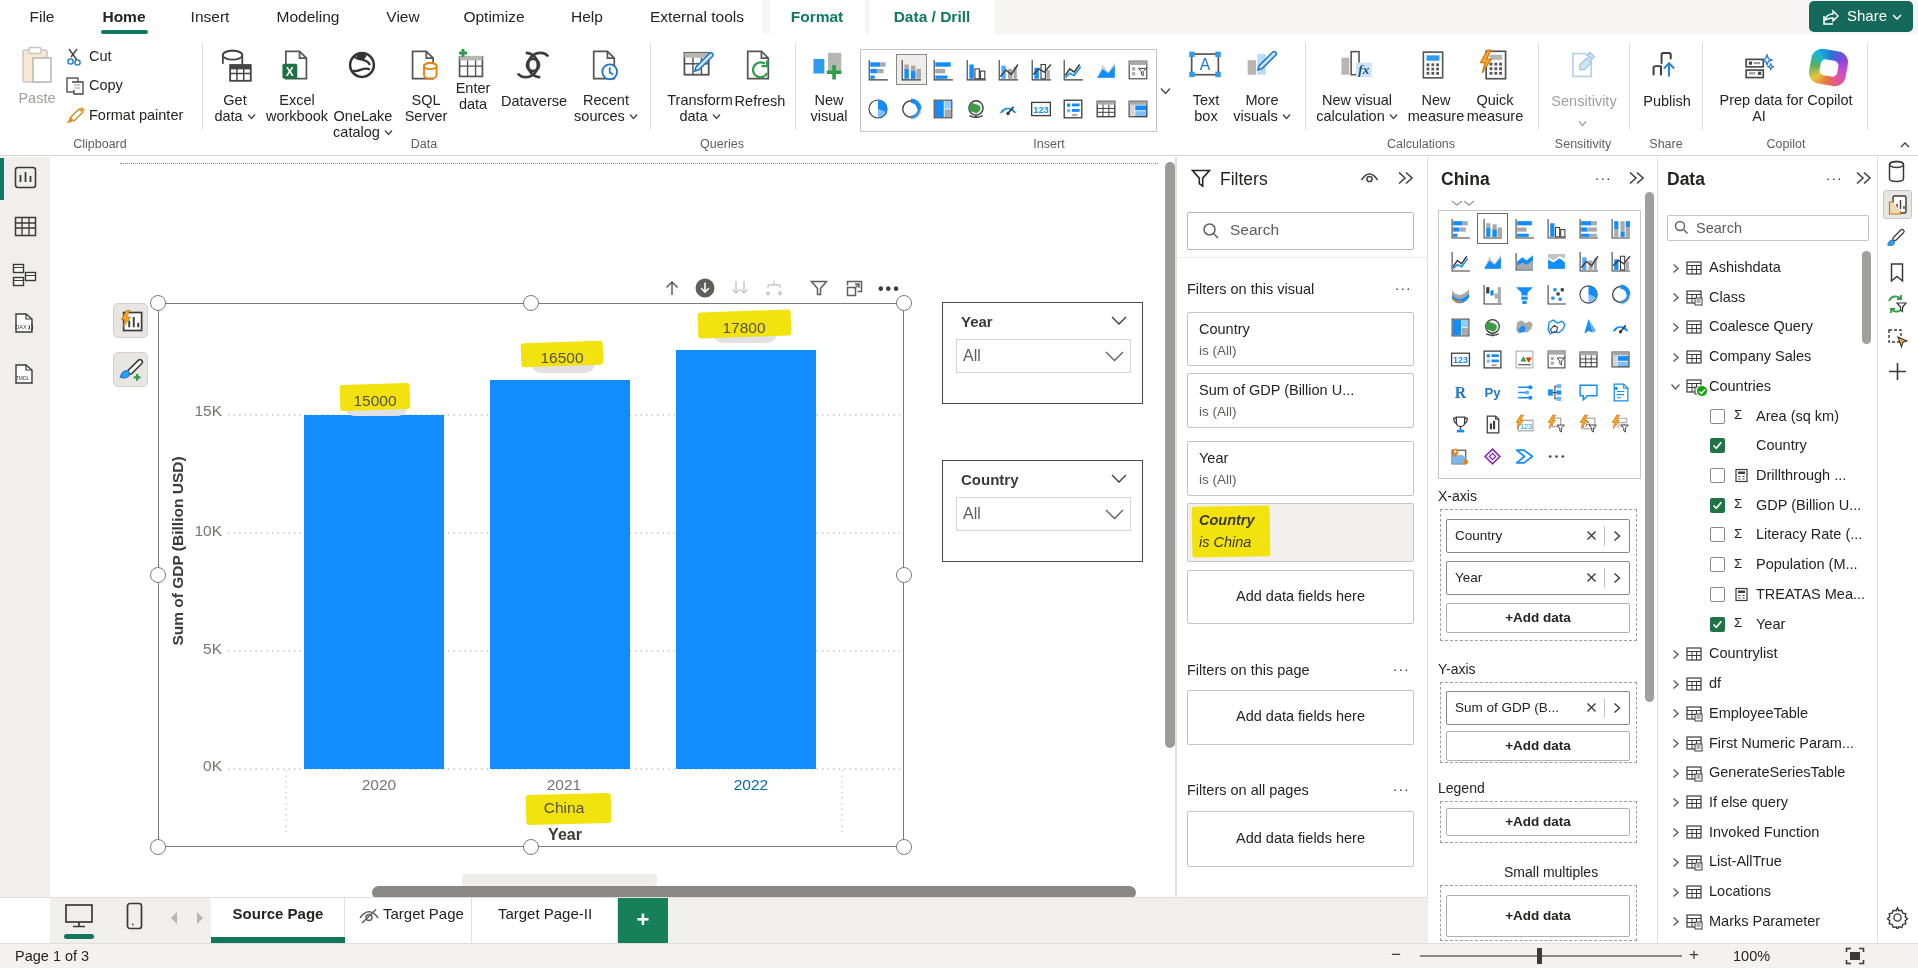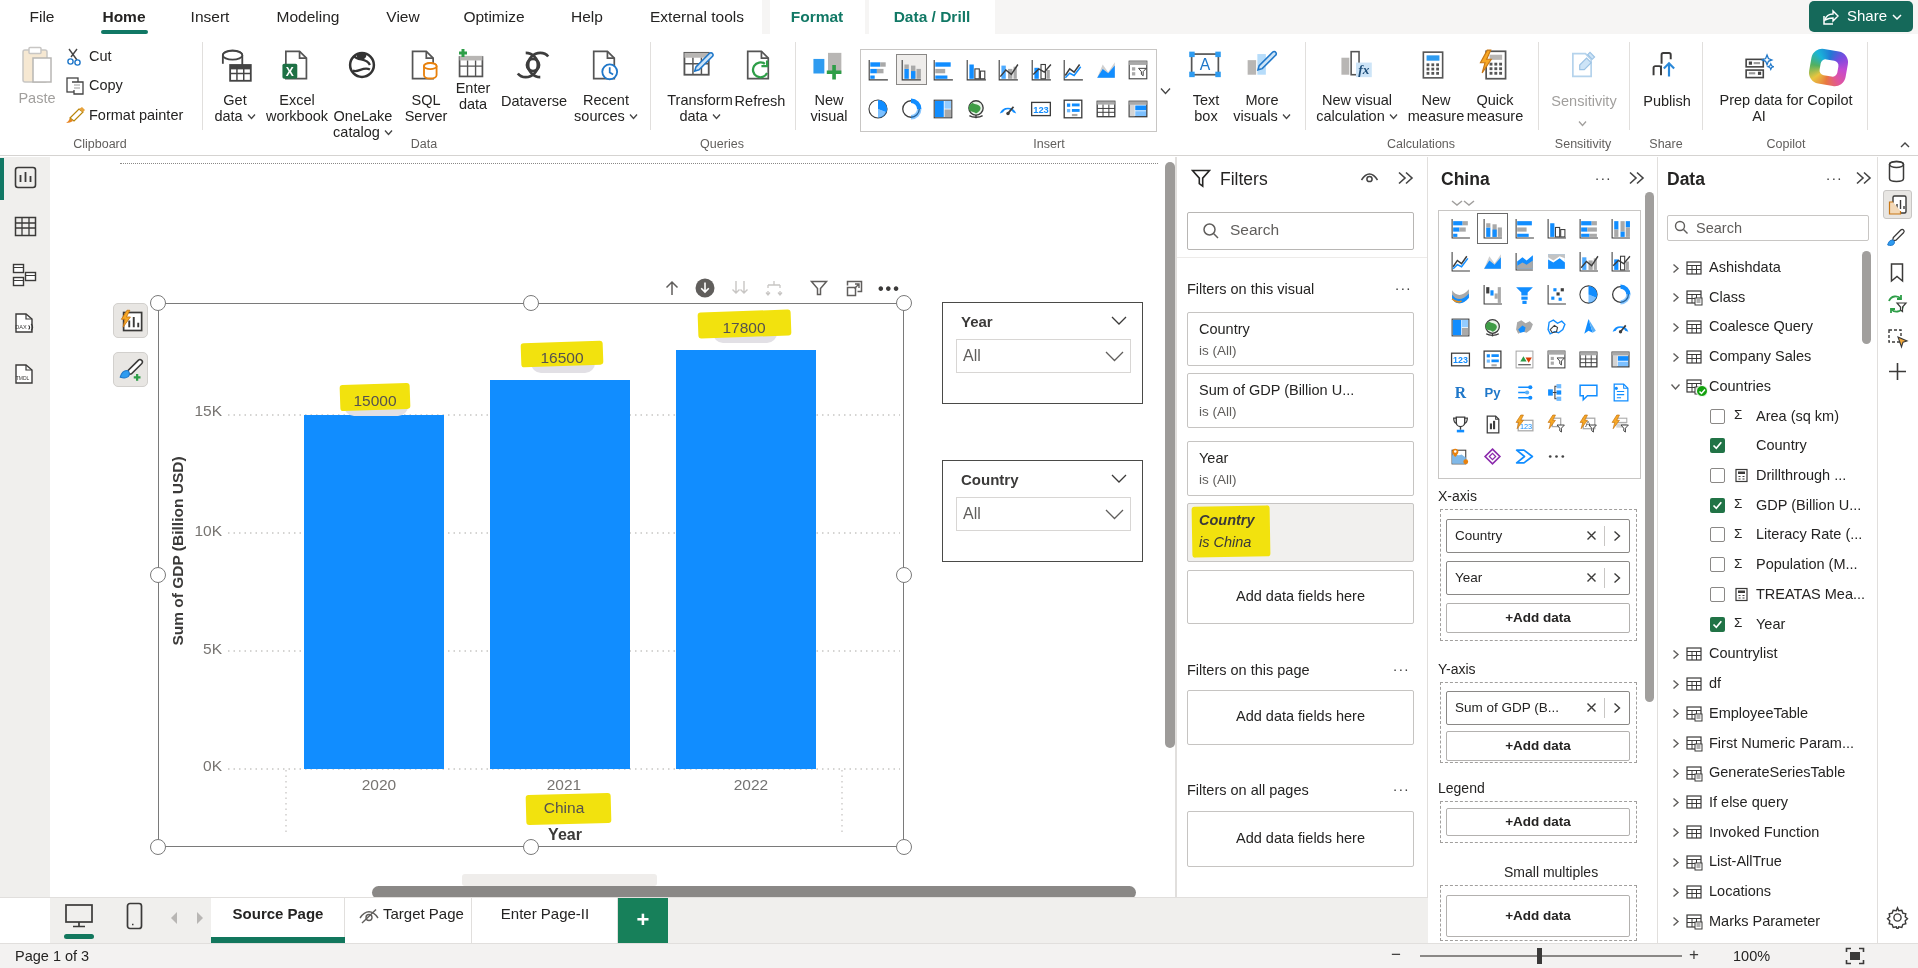--- a/index.html
+++ b/index.html
@@ -516,21 +516,21 @@
       <rect x="254" y="258" width="140" height="354" fill="#118DFF"></rect>
       <rect x="440" y="223" width="140" height="389" fill="#118DFF"></rect>
       <rect x="626" y="193" width="140" height="419" fill="#118DFF"></rect>
     </svg>
 <div class="a" style="left:110px;top:245px;width:62px;text-align:right;font-size:15.5px;color:#777471">15K</div>
 <div class="a" style="left:110px;top:365px;width:62px;text-align:right;font-size:15.5px;color:#777471">10K</div>
 <div class="a" style="left:110px;top:483px;width:62px;text-align:right;font-size:15.5px;color:#777471">5K</div>
 <div class="a" style="left:110px;top:600px;width:62px;text-align:right;font-size:15.5px;color:#777471">0K</div>
 <div class="a" style="left:289px;top:619px;width:80px;text-align:center;font-size:15.5px;color:#777471">2020</div>
 <div class="a" style="left:474px;top:619px;width:80px;text-align:center;font-size:15.5px;color:#777471">2021</div>
-<div class="a" style="left:661px;top:619px;width:80px;text-align:center;font-size:15.5px;color:#737373">2022</div>
+<div class="a" style="left:661px;top:619px;width:80px;text-align:center;font-size:15.5px;color:#0369a1">2022</div>
 <div class="a" style="left:18px;top:385px;width:220px;text-align:center;font-size:15.5px;font-weight:700;color:#3b3a39;transform:rotate(-90deg)">Sum of GDP (Billion USD)</div>
 <div class="a" style="left:294px;top:237px;width:64px;height:22px;background:#e2e0e5;border-radius:10px"></div>
 <div class="a" style="left:290px;top:227px;width:70px;height:26px;background:#f2e20e;border-radius:3px;transform:rotate(-2deg)"></div>
 <div class="a" style="left:285px;top:235px;width:80px;text-align:center;font-size:15.5px;color:#55524f">15000</div>
 <div class="a" style="left:481px;top:194px;width:64px;height:22px;background:#e2e0e5;border-radius:10px"></div>
 <div class="a" style="left:471px;top:185px;width:82px;height:24px;background:#f2e20e;border-radius:3px;transform:rotate(-2deg)"></div>
 <div class="a" style="left:472px;top:192px;width:80px;text-align:center;font-size:15.5px;color:#55524f">16500</div>
 <div class="a" style="left:663px;top:164px;width:64px;height:22px;background:#e2e0e5;border-radius:10px"></div>
 <div class="a" style="left:648px;top:154px;width:93px;height:26px;background:#f2e20e;border-radius:3px;transform:rotate(-2deg)"></div>
 <div class="a" style="left:654px;top:162px;width:80px;text-align:center;font-size:15.5px;color:#55524f">17800</div>
@@ -1310,21 +1310,21 @@
 <div class="a" style="left:211px;top:905px;width:134px;text-align:center;font-size:15px;font-weight:700;color:#252423">Source Page</div>
 <div class="a" style="left:211px;top:937px;width:134px;height:6px;background:#12775d"></div>
 <div class="a" style="left:345px;top:898px;width:127px;height:45px;background:#fff;border-right:1px solid #e1dfdd"></div>
 <svg class="a" style="left:358px;top:908px" width="22" height="17" viewBox="0 0 22 17">
     <path d="M2 10C5 5.5 8 3.8 11 3.8s6 1.7 9 6.2" fill="none" stroke="#605e5c" stroke-width="1.4"></path>
     <circle cx="11" cy="9.5" r="3" fill="none" stroke="#605e5c" stroke-width="1.4"></circle>
     <path d="M4 15L18 1.5" stroke="#605e5c" stroke-width="1.4"></path>
   </svg>
 <div class="a" style="left:383px;top:905px;font-size:15px;color:#252423">Target Page</div>
 <div class="a" style="left:472px;top:898px;width:146px;height:45px;background:#fff;border-right:1px solid #e1dfdd"></div>
-<div class="a" style="left:472px;top:905px;width:146px;text-align:center;font-size:15px;color:#252423">Enter Page-II</div>
+<div class="a" style="left:472px;top:905px;width:146px;text-align:center;font-size:15px;color:#252423">Target Page-II</div>
 <div class="a" style="left:618px;top:898px;width:50px;height:45px;background:#17805a"></div>
 <div class="a" style="left:618px;top:898px;width:50px;height:45px;line-height:43px;text-align:center;font-size:22px;font-weight:700;color:#fff">+</div>
 <div class="a" style="left:668px;top:898px;width:760px;height:45px;background:#f0efed"></div>
 <div class="a" style="left:0;top:943px;width:1918px;height:25px;background:#f3f2f1;border-top:1px solid #e1dfdd"></div>
 <div class="a" style="left:15px;top:948px;font-size:14.5px;color:#252423">Page 1 of 3</div>
 <div class="a" style="left:1391px;top:945px;font-size:17px;color:#3b3a39">−</div>
 <div class="a" style="left:1420px;top:955px;width:262px;height:2px;background:#8a8886"></div>
 <div class="a" style="left:1537px;top:948px;width:5px;height:16px;background:#3b3a39"></div>
 <div class="a" style="left:1689px;top:945px;font-size:17px;color:#3b3a39">+</div>
 <div class="a" style="left:1733px;top:948px;font-size:14.5px;color:#252423">100%</div>

